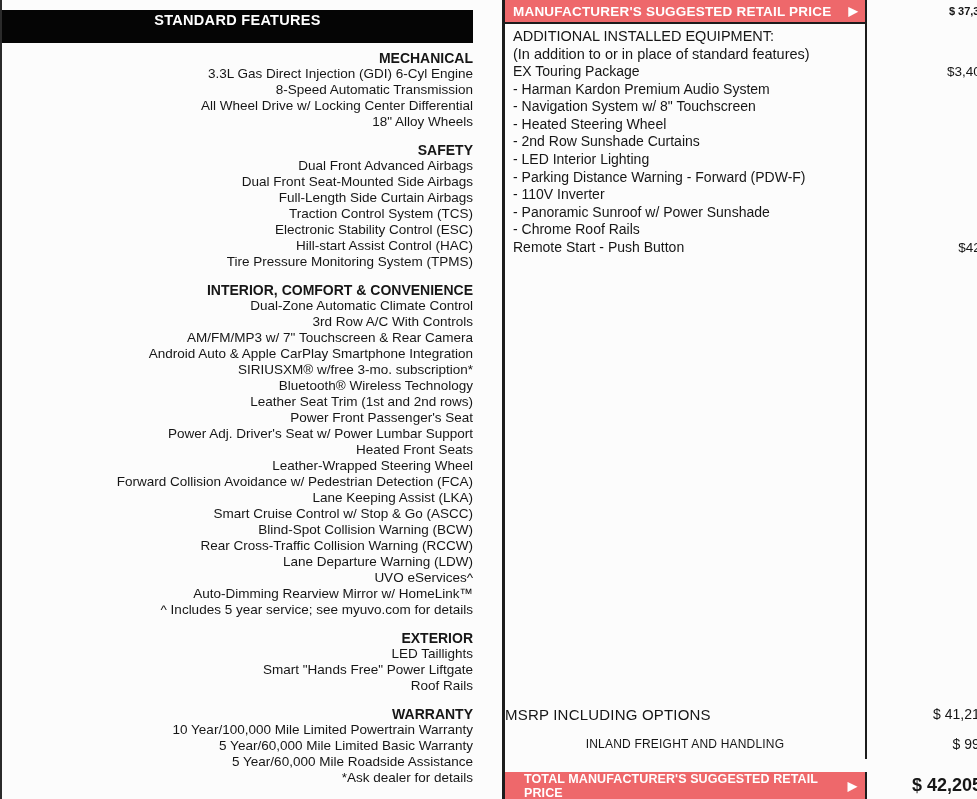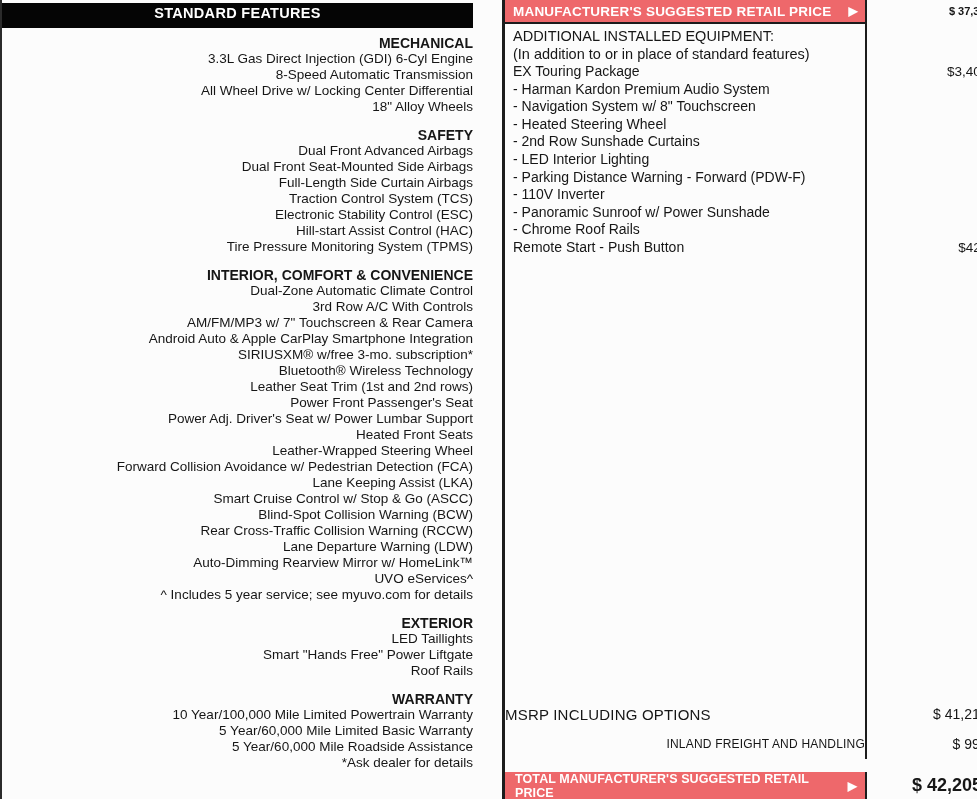--- a/index.html
+++ b/index.html
@@ -14,22 +14,22 @@
 
   
   .left-panel {
     position:absolute; left:0; top:0;
     width:473px; height:799px;
     border-left:2px solid #2b2b2b;
     box-sizing:border-box;
     background:#fcfcfc;
   }
   .lp-header {
-    margin-top:3px;
-    height:25px; line-height:21px;
+    margin-top:10px;
+    height:33px; line-height:21px;
     background:var(--header-black, #050505);
     color:#ffffff;
     font-weight:bold; font-size:14.5px;
     text-align:center; letter-spacing:0.3px;
   }
   .lp-body { padding:7px 0 0 13px; font-size:13.5px; line-height:16px; }
   .feature-section { margin:0 0 12px 0;text-align:right; }
   .section-title { font-weight:bold; font-size:14px; }
   .feature-item { white-space:nowrap; }
 
@@ -75,28 +75,28 @@
   .eq-line-text { font-size:14px; padding-left:8px; line-height:17.6px; white-space:nowrap; }
   .eq-line-price{ line-height:17.6px; }
 
   .spacer { flex:1; }
   .spacer .cell-text { height:auto; }
 
   .summary-row { height:30px; align-items:center; }
   .summary-row .cell-text { height:100%; display:flex; align-items:center; }
   .msrp-options-label { font-size:15px; letter-spacing:0.2px; }
   .freight-row { margin-bottom:13px; }
-  .freight-label { font-size:12px; width:100%; text-align:right; letter-spacing:0.2px; }
+  .freight-label { font-size:12px; width:100%; text-align:center; letter-spacing:0.2px; }
   .summary-price { font-size:14px; }
 
   .total-row { height:27px; }
   .total-banner-cell {
     height:100%;
     font-size:12.5px;
-    padding:0 8px 0 10px;
+    padding:0 8px 0 19px;
     letter-spacing:0.1px;
   }
   .total-price {
     font-weight:bold; font-size:18px;
     display:flex; align-items:center; justify-content:flex-end;
   }
   .arrow-icon { font-size:12px; line-height:1; }
 </style>
 </head>
 <body>
@@ -136,22 +136,22 @@
           <div class="feature-item">Power Front Passenger's Seat</div>
           <div class="feature-item">Power Adj. Driver's Seat w/ Power Lumbar Support</div>
           <div class="feature-item">Heated Front Seats</div>
           <div class="feature-item">Leather-Wrapped Steering Wheel</div>
           <div class="feature-item">Forward Collision Avoidance w/ Pedestrian Detection (FCA)</div>
           <div class="feature-item">Lane Keeping Assist (LKA)</div>
           <div class="feature-item">Smart Cruise Control w/ Stop &amp; Go (ASCC)</div>
           <div class="feature-item">Blind-Spot Collision Warning (BCW)</div>
           <div class="feature-item">Rear Cross-Traffic Collision Warning (RCCW)</div>
           <div class="feature-item">Lane Departure Warning (LDW)</div>
+          <div class="feature-item">UVO eServices^</div>
           <div class="feature-item">Auto-Dimming Rearview Mirror w/ HomeLink™</div>
-          <div class="feature-item">UVO eServices^</div>
           <div class="feature-item">^ Includes 5 year service; see myuvo.com for details</div>
         </div>
         <div class="feature-section">
           <div class="section-title">EXTERIOR</div>
           <div class="feature-item">LED Taillights</div>
           <div class="feature-item">Smart "Hands Free" Power Liftgate</div>
           <div class="feature-item">Roof Rails</div>
         </div>
         <div class="feature-section">
           <div class="section-title">WARRANTY</div>

